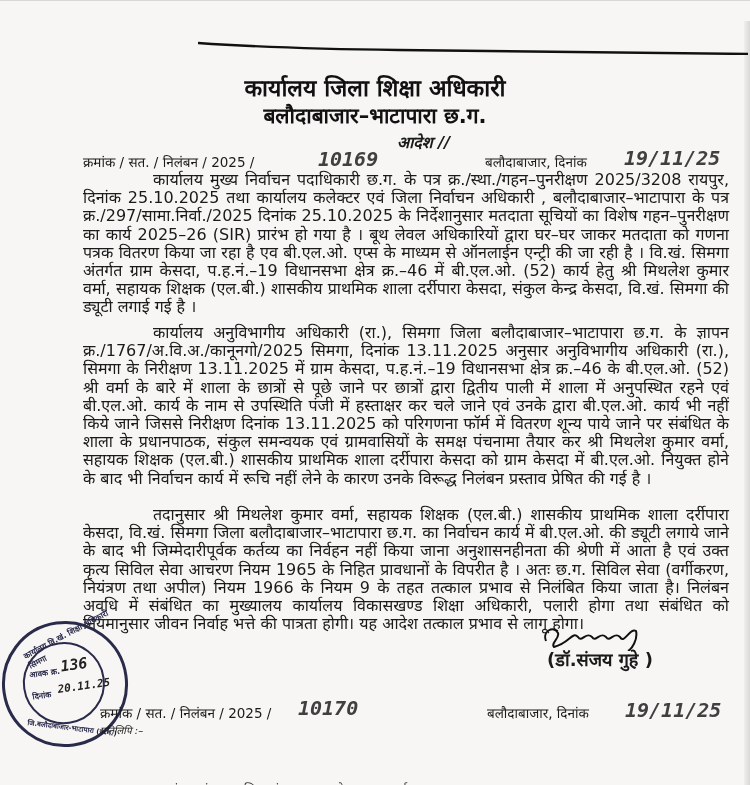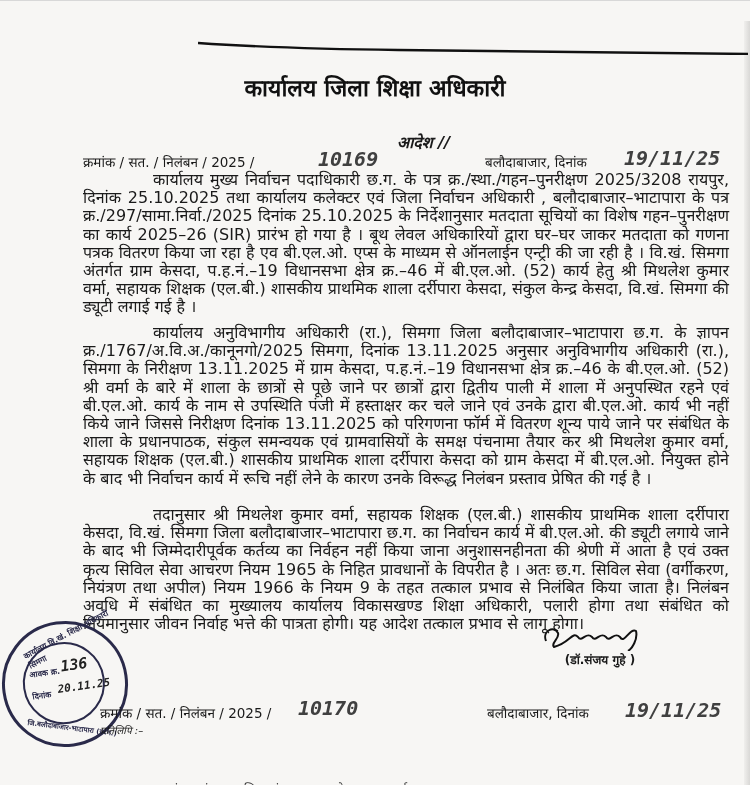--- a/index.html
+++ b/index.html
@@ -32,21 +32,21 @@
   .date-right { position:absolute; left:485px; top:152px; font-size:13.5px; }
   .date-hand { position:absolute; left:624px; top:145px; }
   .para {
     position:absolute; left:83px; width:646px;
     font-size:16px; line-height:18.2px; text-align:justify;
     text-indent:70px;
   }
   .p1 { top:170px; }
   .p2 { top:323px; }
   .p3 { top:505px; }
-  .sig-block { position:absolute; left:490px; top:620px; width:220px; text-align:center; font-size:12px; font-weight:bold; line-height:18px; }
+  .sig-block { position:absolute; left:490px; top:620px; width:220px; text-align:center; font-size:18px; font-weight:bold; line-height:18px; }
   .sig-scrawl { height:30px; position:relative; }
   .sig-scrawl svg { position:absolute; left:50px; top:0; }
   .stamp {
     position:absolute; left:2px; top:620px; width:120px; height:120px;
     border:3px solid #2a2a4a; border-radius:50%;
     transform:rotate(-8deg);
   }
   .stamp-inner {
     position:absolute; left:18px; top:18px; width:78px; height:78px;
     border:2px solid #2a2a4a; border-radius:50%;
@@ -67,20 +67,21 @@
 <body>
 
 <div class="page">
   <div class="edge-right"></div>
 
   <svg class="topline" viewBox="0 0 550 14" preserveAspectRatio="none">
     <path d="M0,2 C60,6 120,8 200,9 C330,10 450,11 550,13" stroke="#111" stroke-width="2.4" fill="none"></path>
   </svg>
 
   <div class="header h1">कार्यालय जिला शिक्षा अधिकारी</div>
+  <div class="header h2">बलौदाबाजार–भाटापारा छ.ग.</div>
 
   <div class="aadesh">आदेश //</div>
   <div class="ref-line">क्रमांक / सत. / निलंबन / 2025 /</div>
   <div class="ref-no hand">10169</div>
   <div class="date-right">बलौदाबाजार, दिनांक</div>
   <div class="date-hand hand">19/11/25</div>
 
   <p class="para p1" style="margin:0">कार्यालय मुख्य निर्वाचन पदाधिकारी छ.ग. के पत्र क्र./स्था./गहन–पुनरीक्षण 2025/3208 रायपुर, दिनांक 25.10.2025 तथा कार्यालय कलेक्टर एवं जिला निर्वाचन अधिकारी , बलौदाबाजार–भाटापारा के पत्र क्र./297/सामा.निर्वा./2025 दिनांक 25.10.2025 के निर्देशानुसार मतदाता सूचियों का विशेष गहन–पुनरीक्षण का कार्य 2025–26 (SIR) प्रारंभ हो गया है । बूथ लेवल अधिकारियों द्वारा घर–घर जाकर मतदाता को गणना पत्रक वितरण किया जा रहा है एव बी.एल.ओ. एप्स के माध्यम से ऑनलाईन एन्ट्री की जा रही है । वि.खं. सिमगा अंतर्गत ग्राम केसदा, प.ह.नं.–19 विधानसभा क्षेत्र क्र.–46 में बी.एल.ओ. (52) कार्य हेतु श्री मिथलेश कुमार वर्मा, सहायक शिक्षक (एल.बी.) शासकीय प्राथमिक शाला दर्रीपारा केसदा, संकुल केन्द्र केसदा, वि.खं. सिमगा की ड्यूटी लगाई गई है ।</p>
   <p class="para p2" style="margin:0">कार्यालय अनुविभागीय अधिकारी (रा.), सिमगा जिला बलौदाबाजार–भाटापारा छ.ग. के ज्ञापन क्र./1767/अ.वि.अ./कानूनगो/2025 सिमगा, दिनांक 13.11.2025 अनुसार अनुविभागीय अधिकारी (रा.), सिमगा के निरीक्षण 13.11.2025 में ग्राम केसदा, प.ह.नं.–19 विधानसभा क्षेत्र क्र.–46 के बी.एल.ओ. (52) श्री वर्मा के बारे में शाला के छात्रों से पूछे जाने पर छात्रों द्वारा द्वितीय पाली में शाला में अनुपस्थित रहने एवं बी.एल.ओ. कार्य के नाम से उपस्थिति पंजी में हस्ताक्षर कर चले जाने एवं उनके द्वारा बी.एल.ओ. कार्य भी नहीं किये जाने जिससे निरीक्षण दिनांक 13.11.2025 को परिगणना फॉर्म में वितरण शून्य पाये जाने पर संबंधित के शाला के प्रधानपाठक, संकुल समन्वयक एवं ग्रामवासियों के समक्ष पंचनामा तैयार कर श्री मिथलेश कुमार वर्मा, सहायक शिक्षक (एल.बी.) शासकीय प्राथमिक शाला दर्रीपारा केसदा को ग्राम केसदा में बी.एल.ओ. नियुक्त होने के बाद भी निर्वाचन कार्य में रूचि नहीं लेने के कारण उनके विरूद्ध निलंबन प्रस्ताव प्रेषित की गई है ।</p>
   <p class="para p3" style="margin:0">तदानुसार श्री मिथलेश कुमार वर्मा, सहायक शिक्षक (एल.बी.) शासकीय प्राथमिक शाला दर्रीपारा केसदा, वि.खं. सिमगा जिला बलौदाबाजार–भाटापारा छ.ग. का निर्वाचन कार्य में बी.एल.ओ. की ड्यूटी लगाये जाने के बाद भी जिम्मेदारीपूर्वक कर्तव्य का निर्वहन नहीं किया जाना अनुशासनहीनता की श्रेणी में आता है एवं उक्त कृत्य सिविल सेवा आचरण नियम 1965 के निहित प्रावधानों के विपरीत है । अतः छ.ग. सिविल सेवा (वर्गीकरण, नियंत्रण तथा अपील) नियम 1966 के नियम 9 के तहत तत्काल प्रभाव से निलंबित किया जाता है। निलंबन अवधि में संबंधित का मुख्यालय कार्यालय विकासखण्ड शिक्षा अधिकारी, पलारी होगा तथा संबंधित को नियमानुसार जीवन निर्वाह भत्ते की पात्रता होगी। यह आदेश तत्काल प्रभाव से लागू होगा।</p>

